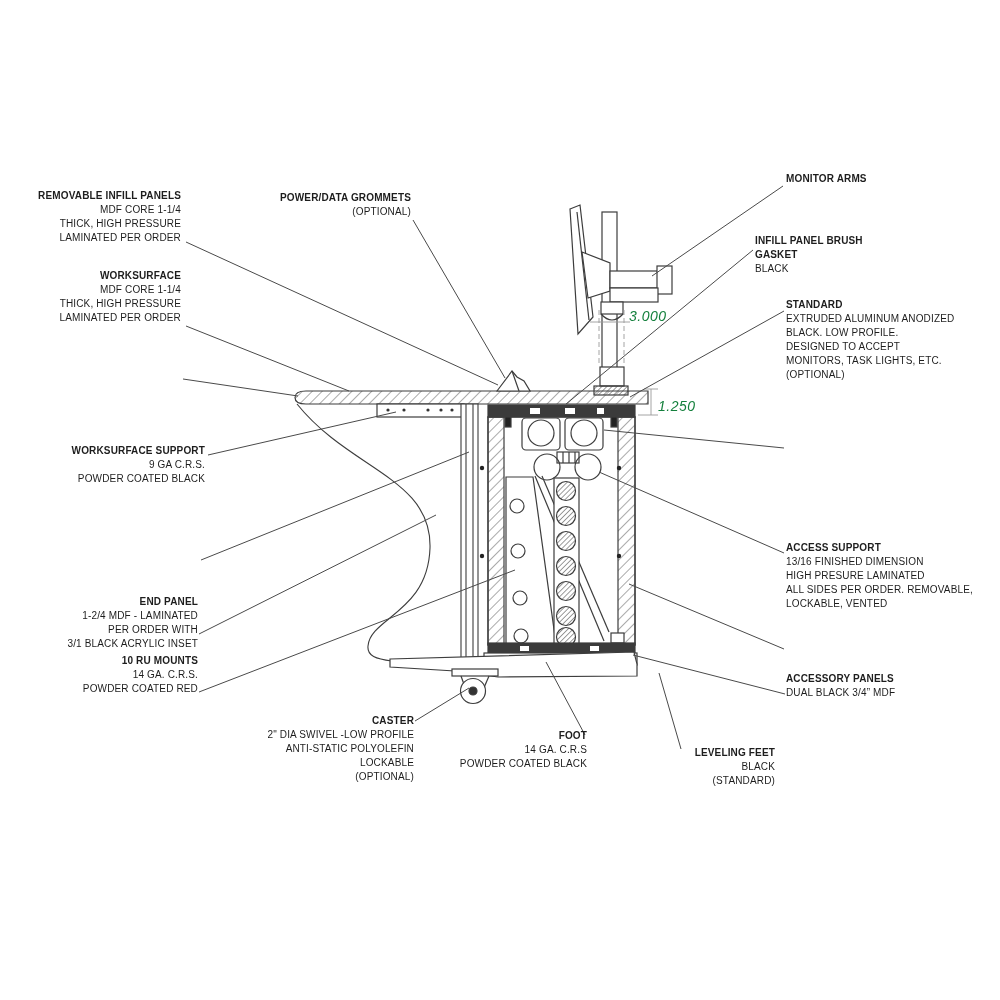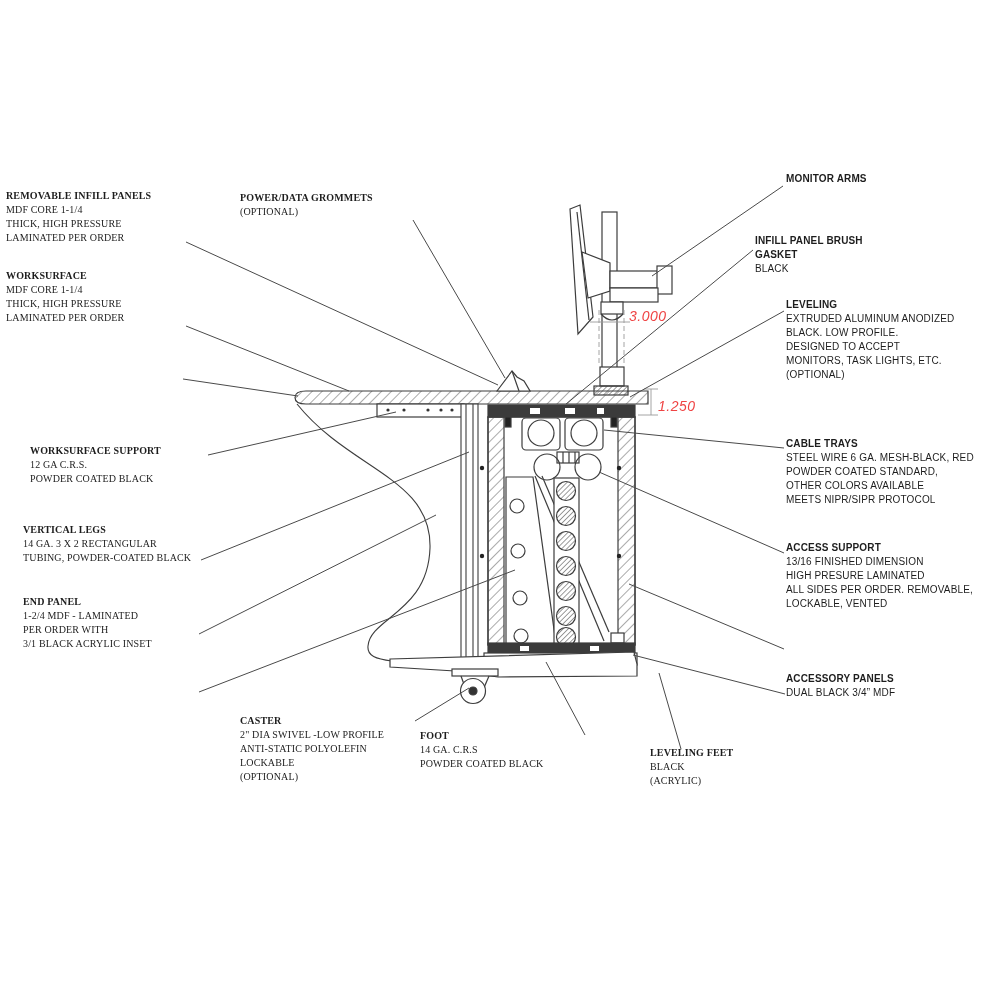--- a/index.html
+++ b/index.html
@@ -1,23 +1,23 @@
 <!DOCTYPE html>
 <html><head>
 <meta charset="utf-8">
 <style>
   html,body{margin:0;padding:0;background:#ffffff;}
   #stage{position:relative;width:1000px;height:1000px;background:#fff;overflow:hidden;
          font-family:"Liberation Sans",sans-serif;}
   #drawing{position:absolute;left:0;top:0;}
   .callout{position:absolute;color:#1d1d1d;font-size:10px;line-height:14px;letter-spacing:.15px;white-space:nowrap;}
-  .ra{font-family:Liberation Serif, serif;}
+  .ra{text-align:right;}
   .la{text-align:left;}
   .ct{font-weight:bold;}
-  .dim{position:absolute;color:#ef4444;font-size:14px;font-style:italic;letter-spacing:.5px;}
+  .dim{position:absolute;color:#15803d;font-size:14px;font-style:italic;letter-spacing:.5px;}
 </style>
 </head>
 <body>
 
 <div id="stage">
 
 <svg id="drawing" width="1000" height="1000" viewBox="0 0 1000 1000">
   <defs>
     <pattern id="h1" width="13" height="13" patternUnits="userSpaceOnUse" patternTransform="rotate(45)">
       <line x1="0" y1="0" x2="0" y2="13" stroke="#4a4a4a" stroke-width="1.1"></line>
@@ -181,37 +181,37 @@
 <div class="callout ra" style="left:6px;top:269px;width:175px">
   <div class="ct">WORKSURFACE</div>
   <div>MDF CORE 1-1/4</div>
   <div>THICK, HIGH PRESSURE</div>
   <div>LAMINATED PER ORDER</div>
 </div>
 
 
 <div class="callout ra" style="left:30px;top:444px;width:175px">
   <div class="ct">WORKSURFACE SUPPORT</div>
-  <div>12 GA C.R.S.</div>
+  <div>9 GA C.R.S.</div>
   <div>POWDER COATED BLACK</div>
 </div>
 
-<div class="callout ra" style="left:23px;top:523px;width:175px">
-  <div class="ct">VERTICAL LEGS</div>
-  <div>14 GA. 3 X 2 RECTANGULAR</div>
-  <div>TUBING, POWDER-COATED BLACK</div>
-</div>
 
 <div class="callout ra" style="left:23px;top:595px;width:175px">
   <div class="ct">END PANEL</div>
   <div>1-2/4 MDF - LAMINATED</div>
   <div>PER ORDER WITH</div>
   <div>3/1 BLACK ACRYLIC INSET</div>
 </div>
 
+<div class="callout ra" style="left:23px;top:654px;width:175px">
+  <div class="ct">10 RU MOUNTS</div>
+  <div>14 GA. C.R.S.</div>
+  <div>POWDER COATED RED</div>
+</div>
 
 <div class="callout ra" style="left:240px;top:714px;width:174px">
   <div class="ct">CASTER</div>
   <div>2" DIA SWIVEL -LOW PROFILE</div>
   <div>ANTI-STATIC POLYOLEFIN</div>
   <div>LOCKABLE</div>
   <div>(OPTIONAL)</div>
 </div>
 
 <div class="callout ra" style="left:240px;top:191px;width:171px">
@@ -223,54 +223,47 @@
   <div class="ct">MONITOR ARMS</div>
 </div>
 
 <div class="callout la" style="left:755px;top:234px">
   <div class="ct">INFILL PANEL BRUSH</div>
   <div class="ct">GASKET</div>
   <div>BLACK</div>
 </div>
 
 <div class="callout la" style="left:786px;top:298px">
-  <div class="ct">LEVELING</div>
+  <div class="ct">STANDARD</div>
   <div>EXTRUDED ALUMINUM ANODIZED</div>
   <div>BLACK. LOW PROFILE.</div>
   <div>DESIGNED TO ACCEPT</div>
   <div>MONITORS, TASK LIGHTS, ETC.</div>
   <div>(OPTIONAL)</div>
 </div>
 
-<div class="callout la" style="left:786px;top:437px">
-  <div class="ct">CABLE TRAYS</div>
-  <div>STEEL WIRE 6 GA. MESH-BLACK, RED</div>
-  <div>POWDER COATED STANDARD,</div>
-  <div>OTHER COLORS AVAILABLE</div>
-  <div>MEETS NIPR/SIPR PROTOCOL</div>
-</div>
 
 <div class="callout la" style="left:786px;top:541px">
   <div class="ct">ACCESS SUPPORT</div>
   <div>13/16 FINISHED DIMENSION</div>
   <div>HIGH PRESURE LAMINATED</div>
   <div>ALL SIDES PER ORDER. REMOVABLE,</div>
   <div>LOCKABLE, VENTED</div>
 </div>
 
 <div class="callout la" style="left:786px;top:672px">
   <div class="ct">ACCESSORY PANELS</div>
   <div>DUAL BLACK 3/4” MDF</div>
 </div>
 
 
 <div class="callout ra" style="left:650px;top:746px;width:125px">
   <div class="ct">LEVELING FEET</div>
   <div>BLACK</div>
-  <div>(ACRYLIC)</div>
+  <div>(STANDARD)</div>
 </div>
 
 <div class="callout ra" style="left:420px;top:729px;width:167px">
   <div class="ct">FOOT</div>
   <div>14 GA. C.R.S</div>
   <div>POWDER COATED BLACK</div>
 </div>
 
 <div class="dim" style="left:629px;top:308px">3.000</div>
 <div class="dim" style="left:658px;top:398px">1.250</div>

